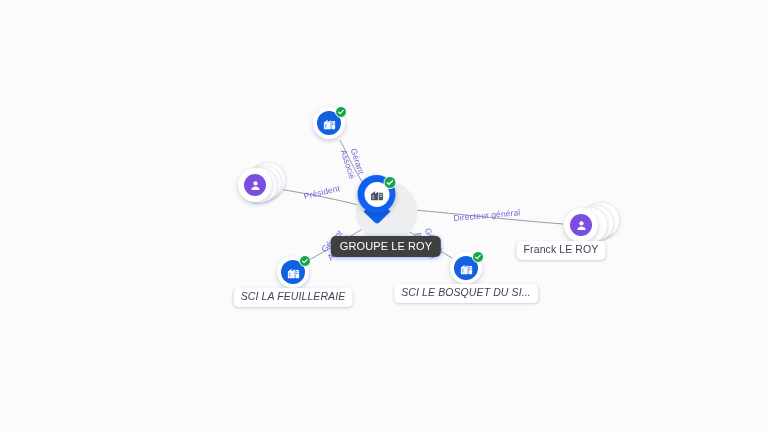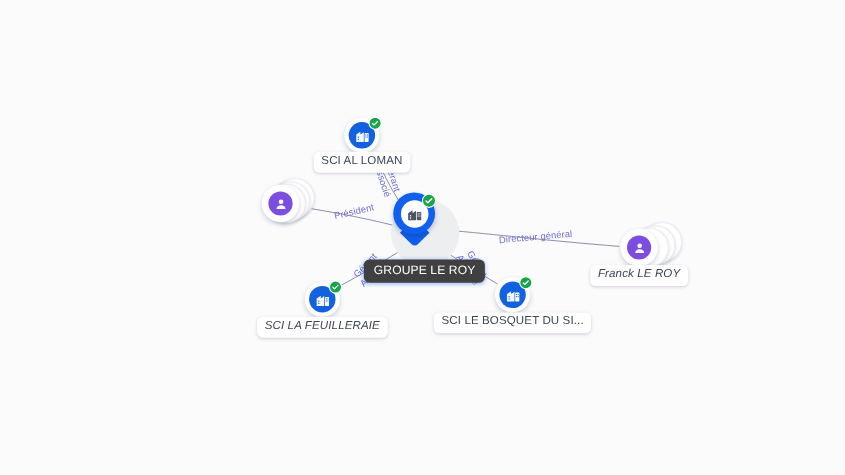--- a/index.html
+++ b/index.html
@@ -185,23 +185,20 @@
           <rect x="5.3" y="16.4" width="1.6" height="1.8" fill="#1161e0"></rect>
         </svg>
       </div>
       <div class="badge-check">
         <svg width="8" height="8" viewBox="0 0 12 12">
           <path d="M2.4 6.2 L4.6 8.4 L9.3 3.7" stroke="#ffffff" stroke-width="1.7" fill="none" stroke-linecap="round" stroke-linejoin="round"></path>
         </svg>
       </div>
     </div>
   </div>
-  <div class="label-pill" style="left:329px;top:138px;">
-    <span>SCI AL LOMAN</span>
-  </div>
 
   <div class="node person" style="left:255px;top:185px;">
     <div class="node-stack">
       <div class="stack-card" style="width:34px;height:34px;left:-5px;top:-23px;"></div>
       <div class="stack-card" style="width:34px;height:34px;left:-9px;top:-20px;"></div>
       <div class="stack-card" style="width:34px;height:34px;left:-13px;top:-18px;"></div>
     </div>
     <div class="node-disc">
       <div class="avatar-circle">
         <svg width="13" height="13" viewBox="0 0 24 24" fill="#ffffff">
@@ -220,21 +217,21 @@
     </div>
     <div class="node-disc">
       <div class="avatar-circle">
         <svg width="13" height="13" viewBox="0 0 24 24" fill="#ffffff">
           <circle cx="12" cy="8.2" r="3.9"></circle>
           <path d="M4.4 20.5c0-4.2 3.4-6.6 7.6-6.6s7.6 2.4 7.6 6.6z"></path>
         </svg>
       </div>
     </div>
   </div>
-  <div class="label-pill" style="left:581px;top:241px;font-style:italic;">
+  <div class="label-pill" style="left:561px;top:241px;">
     <span>Franck LE ROY</span>
   </div>
 
   <div class="node company" style="left:293px;top:272px;">
     <div class="node-disc">
       <div class="co-circle">
         <svg width="15" height="15" viewBox="0 0 24 24" fill="#ffffff">
           <path d="M3 21V10.2l6-4.2v4.1l5-3.4V21H3z" opacity=".95"></path>
           <rect x="15" y="8" width="6" height="13" rx="1"></rect>
           <rect x="16.3" y="10" width="1.3" height="1.6" fill="#1161e0"></rect>
@@ -270,21 +267,21 @@
           <rect x="5.3" y="16.4" width="1.6" height="1.8" fill="#1161e0"></rect>
         </svg>
       </div>
       <div class="badge-check">
         <svg width="8" height="8" viewBox="0 0 12 12">
           <path d="M2.4 6.2 L4.6 8.4 L9.3 3.7" stroke="#ffffff" stroke-width="1.7" fill="none" stroke-linecap="round" stroke-linejoin="round"></path>
         </svg>
       </div>
     </div>
   </div>
-  <div class="label-pill" style="left:466px;top:284px;">
+  <div class="label-pill" style="left:466px;top:284px;font-style:italic;">
     <span>SCI LE BOSQUET DU SI...</span>
   </div>
 
   <div class="node" style="left:386px;top:212px;">
     <div class="pin-halo"></div>
     <div class="pin" style="margin-left:-19px;margin-top:-24px;">
       <div class="pin-tip"></div>
       <div class="pin-body"></div>
       <div class="pin-inner">
         <svg width="15" height="15" viewBox="0 0 24 24" fill="#4b5563">

